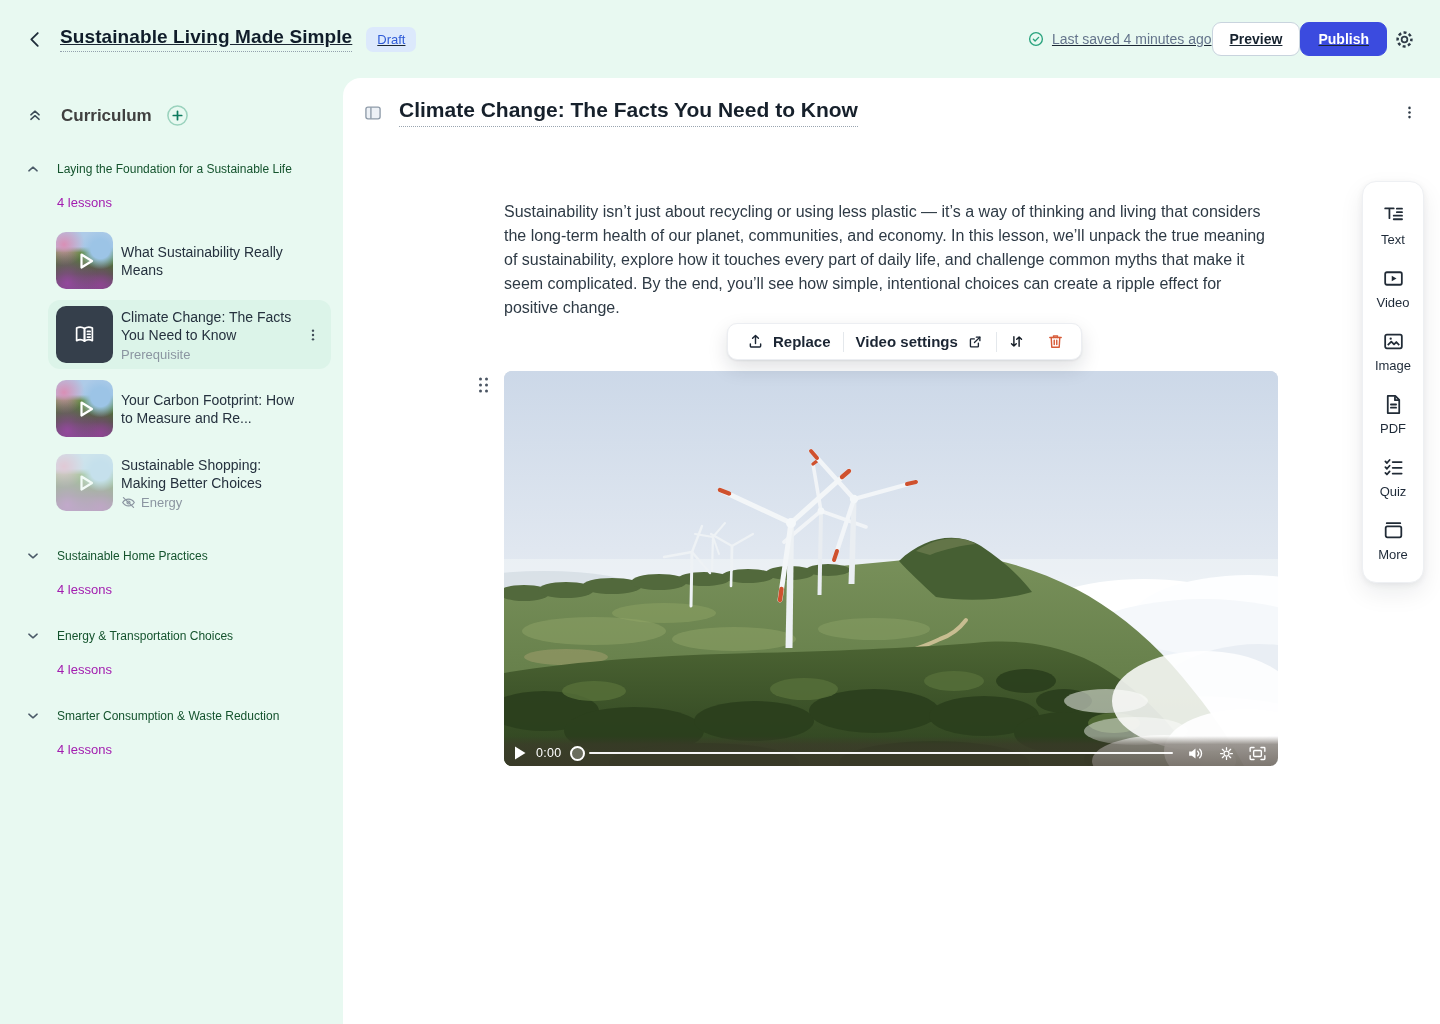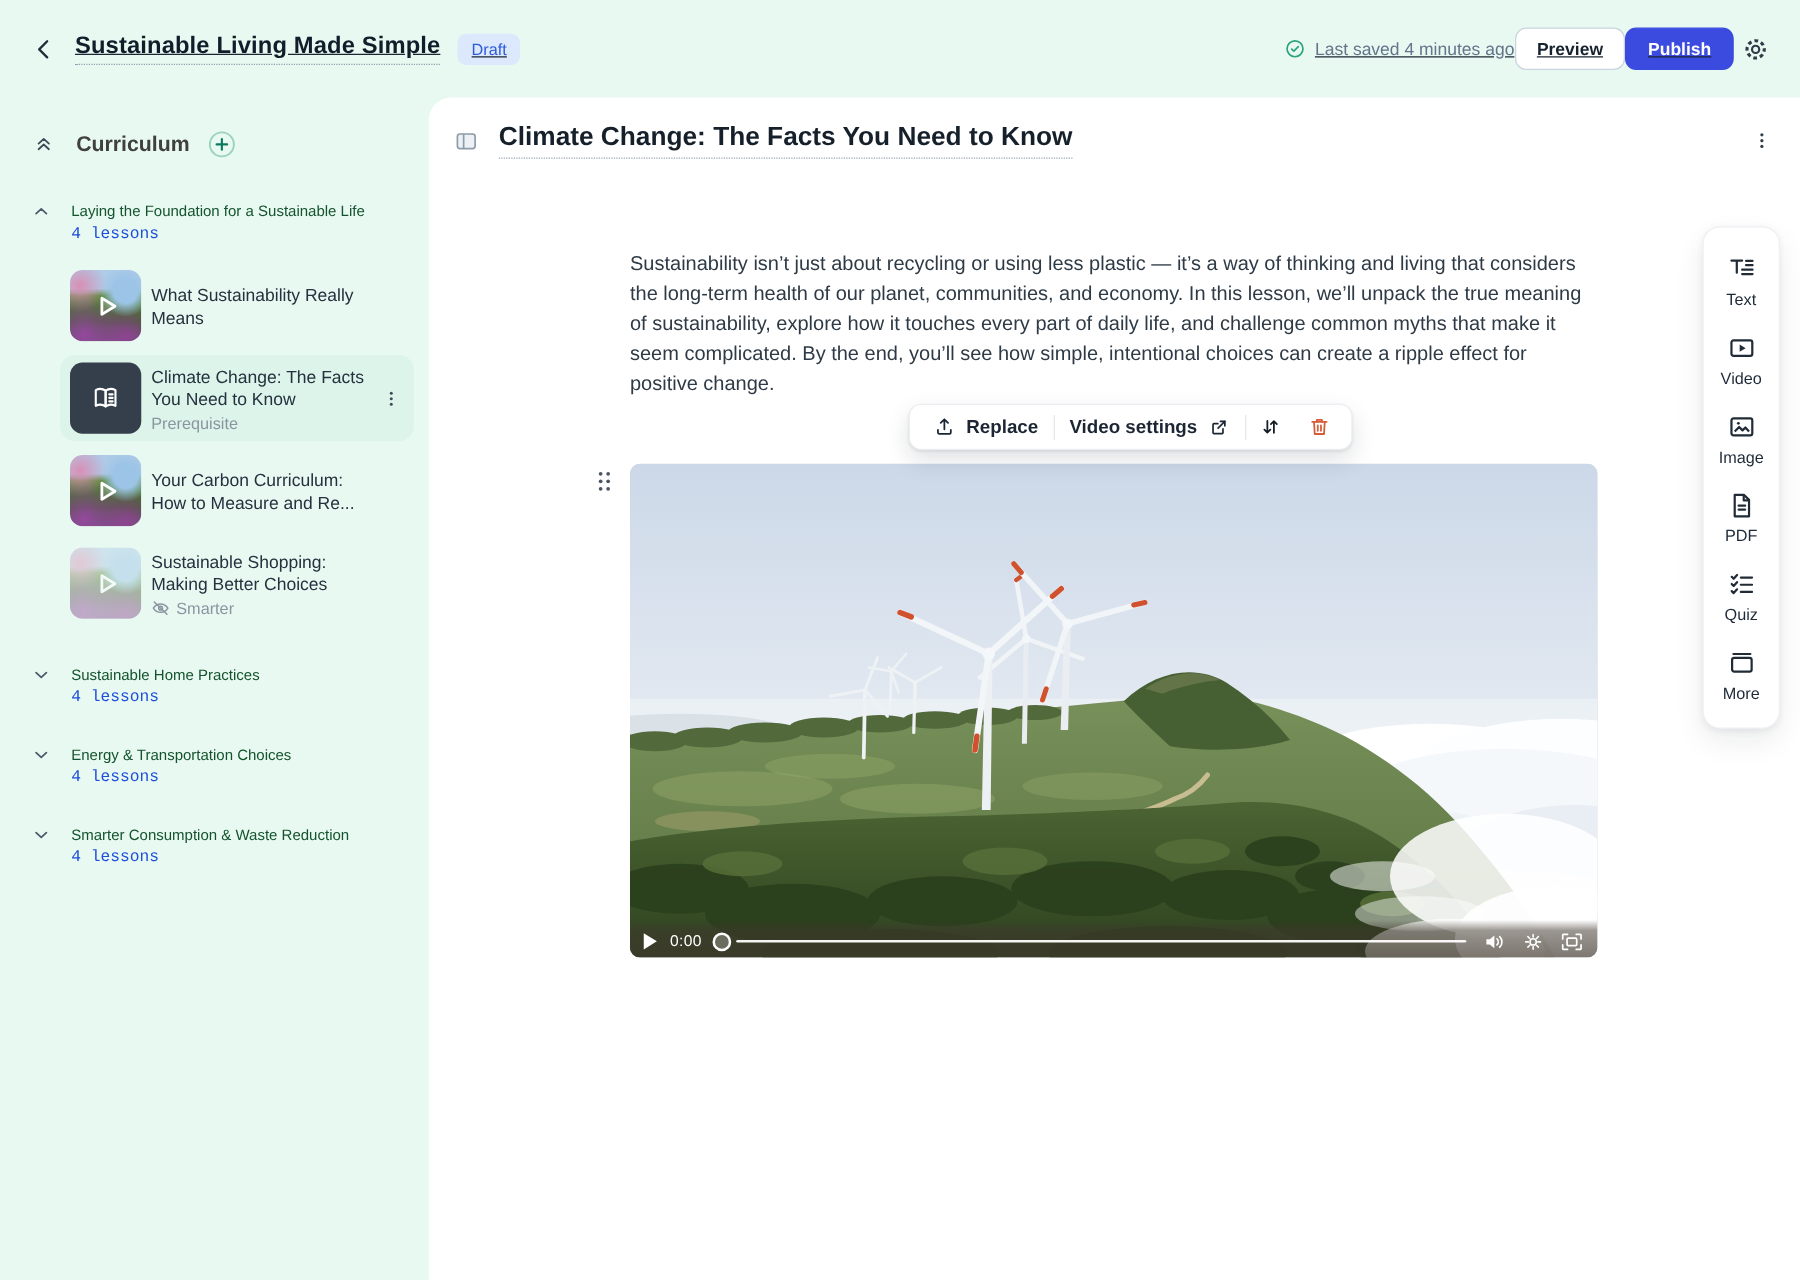--- a/index.html
+++ b/index.html
@@ -23,21 +23,21 @@
 
   
   .sidebar { position:absolute; left:0; top:78px; width:343px; bottom:0; padding:24px 12px 0 24px; overflow:hidden; }
   .curriculum-row { display:flex; align-items:center; }
   .curriculum-title { margin-left:15px; font-size:17px; font-weight:700; color:#404040; }
   .add-section-btn { margin-left:12px; }
   .sections { margin-top:30px; }
   .section-head { display:grid; grid-template-columns:33px 1fr; align-items:center; cursor:pointer; }
   .section-chevron { display:flex; justify-content:flex-start; align-items:center; }
   .section-title { font-size:12px; font-weight:500; color:#14532d; line-height:20px; padding-right:10px; }
-  .section-meta { grid-column:2; font-size:13px; font-weight:500; color:#1d4ed8; margin-top:0;font-family:Liberation Mono, monospace; }
+  .section-meta { grid-column:2; font-size:13px; font-weight:500; color:#a21caf; margin-top:16px; }
   .section-block { margin-bottom:29px; }
   .lesson-list { margin-top:16px; margin-left:24px; }
   .lesson-row { position:relative; display:flex; align-items:center; padding:6px 8px; border-radius:12px; margin-bottom:5px; cursor:pointer; }
   .lesson-row.selected { background:#dcf4e9; }
   .lesson-thumb { width:57px; height:57px; border-radius:10px; flex:0 0 57px; position:relative; overflow:hidden;
     background:
       radial-gradient(circle at 78% 30%, #9cc4e6 0%, #9cc4e6 16%, rgba(156,196,230,0) 34%),
       radial-gradient(circle at 20% 90%, #93499c 0%, rgba(147,73,156,0) 46%),
       radial-gradient(circle at 78% 94%, #8d4590 0%, rgba(141,69,144,0) 40%),
       radial-gradient(circle at 14% 22%, #d98fb5 0%, rgba(217,143,181,0) 32%),
@@ -204,21 +204,21 @@
 
           <div class="lesson-row">
             <div class="lesson-thumb">
               <span class="thumb-play">
                 <svg width="26" height="26" viewBox="0 0 26 26">
                     <polygon points="9.5,6.5 20,13 9.5,19.5" fill="rgba(255,255,255,.18)" stroke="#ffffff" stroke-width="2.2" stroke-linejoin="round"></polygon>
                   </svg>
               </span>
             </div>
             <div class="lesson-text">
-              <div class="lesson-title">Your Carbon Curriculum: How to Measure and Re...</div>
+              <div class="lesson-title">Your Carbon Footprint: How to Measure and Re...</div>
             </div>
           </div>
 
           <div class="lesson-row">
             <div class="lesson-thumb dimmed">
               <span class="thumb-play">
                 <svg width="26" height="26" viewBox="0 0 26 26">
                     <polygon points="9.5,6.5 20,13 9.5,19.5" fill="rgba(255,255,255,.18)" stroke="#ffffff" stroke-width="2.2" stroke-linejoin="round"></polygon>
                   </svg>
               </span>
@@ -226,21 +226,21 @@
             <div class="lesson-text">
               <div class="lesson-title">Sustainable Shopping: Making Better Choices</div>
               <div class="lesson-badge">
                 <span>
                   <svg width="15" height="15" viewBox="0 0 16 16" fill="none" stroke="#8b95a1" stroke-width="1.3" stroke-linecap="round" stroke-linejoin="round">
                       <path d="M1.8 8s2.3-3.6 6.2-3.6S14.2 8 14.2 8s-2.3 3.6-6.2 3.6S1.8 8 1.8 8z"></path>
                       <circle cx="8" cy="8" r="1.6"></circle>
                       <path d="M2.6 2.8l10.8 10.4"></path>
                     </svg>
                 </span>
-                <span>Smarter</span>
+                <span>Energy</span>
               </div>
             </div>
           </div>
         </div>
       </div>
 
       <div class="section-block">
         <div class="section-head">
           <span class="section-chevron">
             <svg width="18" height="18" viewBox="0 0 24 24" fill="none" stroke="#4b5a68" stroke-width="1.9" stroke-linecap="round" stroke-linejoin="round">

